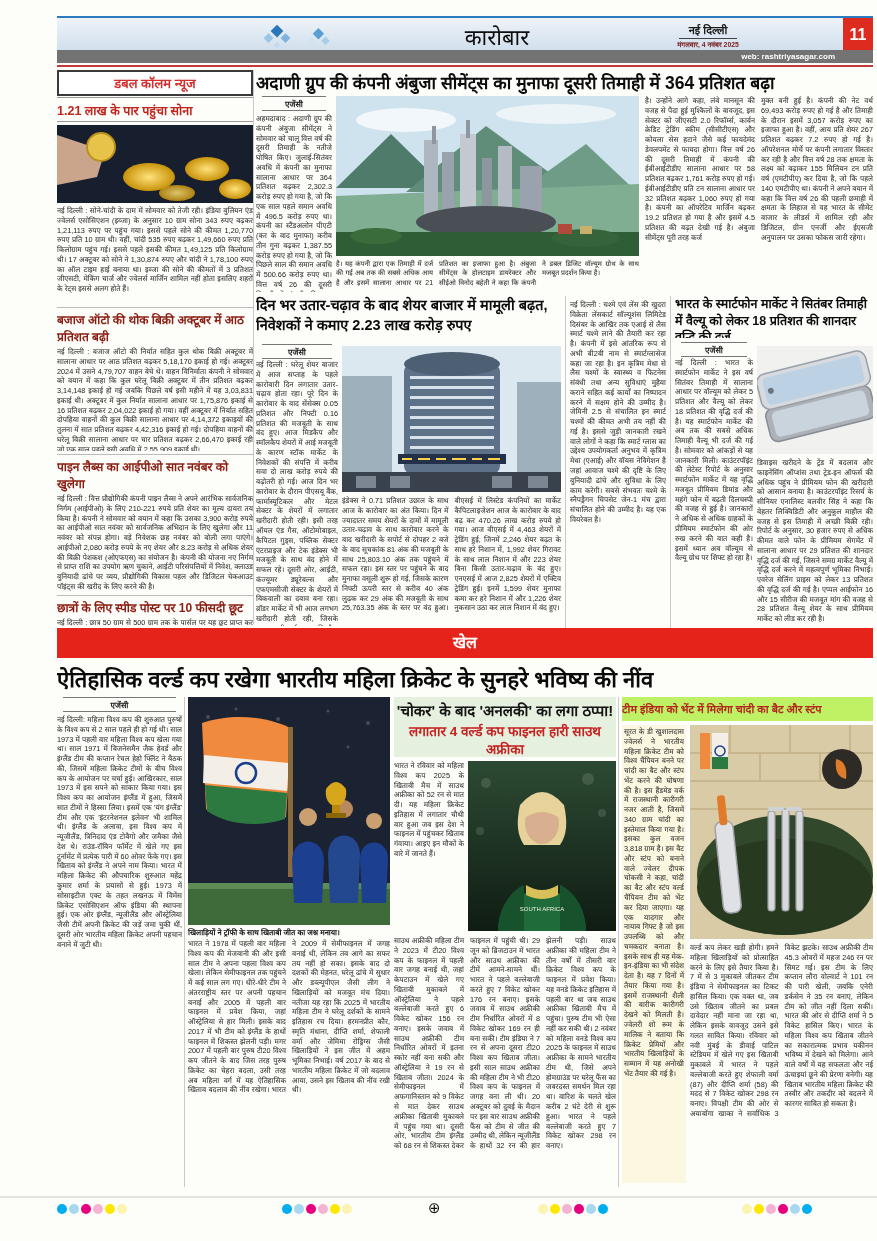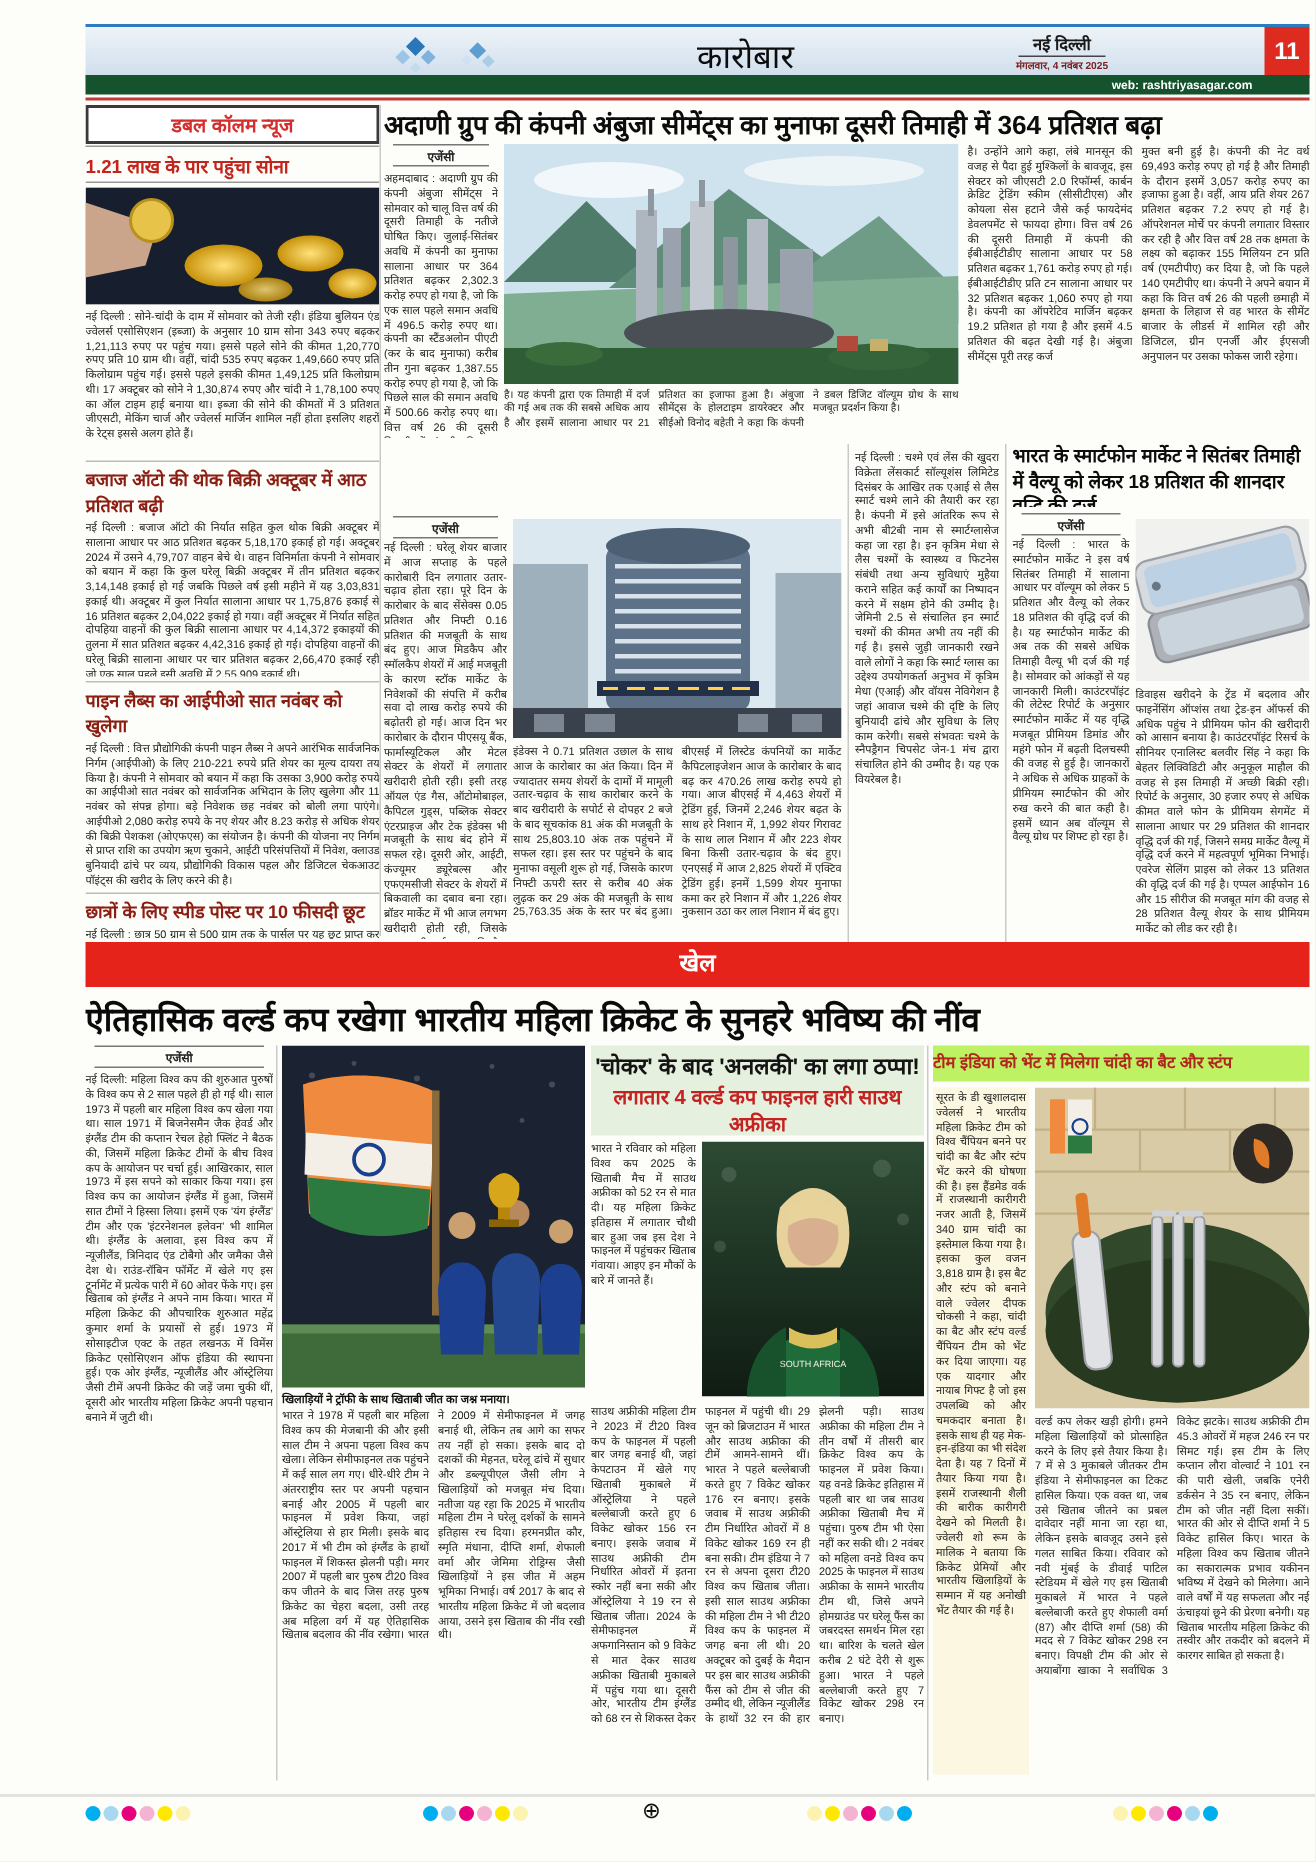--- a/index.html
+++ b/index.html
@@ -15,21 +15,21 @@
              background:linear-gradient(180deg,#eef3f8,#cfdeec);}
   .mast-logo{position:absolute;left:0;top:2px;width:198px;height:30px;
              background:linear-gradient(180deg,#2f82c8,#124e90);clip-path:polygon(0 0,100% 0,88% 100%,0 100%);
              color:#fff;font-weight:bold;font-size:17px;text-align:center;line-height:30px;}
   .mast-section{position:absolute;left:300px;top:3px;width:280px;text-align:center;font-size:22px;font-weight:normal;color:#0d0d0d;}
   .mast-city{position:absolute;right:100px;top:2px;width:130px;text-align:center;}
   .mast-city .c1{font-size:11px;font-weight:bold;border-bottom:1px solid #444;display:inline-block;padding:0 10px 1px;}
   .mast-city .c2{font-size:6.8px;font-weight:bold;color:#7a2020;margin-top:1px;}
   .mast-page{position:absolute;right:0;top:0;width:30px;height:34px;background:#de2b20;color:#fff;
              font-size:16px;font-weight:bold;text-align:center;line-height:34px;}
-  .mast-web{position:absolute;left:0;top:34px;width:816px;height:13px;background:#14532d;color:#fff;
+  .mast-web{position:absolute;left:0;top:34px;width:816px;height:13px;background:#737373;color:#fff;
             font-size:8px;font-weight:bold;text-align:right;line-height:13px;padding-right:38px;box-sizing:border-box;}
   .mast-red{position:absolute;left:0;top:49px;width:816px;height:2px;background:#c03a3a;}
   
   .leftcol{left:57px;top:70px;width:196px;height:556px;overflow:hidden;}
   .dcn{border:2px solid #3a3a3a;outline:1px solid #999;outline-offset:1px;text-align:center;
        font-size:13px;font-weight:bold;color:#d32f2f;padding:2px 0;margin-bottom:5px;background:#fff;}
   .lc-head1{font-size:12.5px;font-weight:bold;color:#c2251c;border-bottom:1px solid #999;padding:1px 0 2px;margin:2px 0 3px;}
   .lc-head{font-size:12px;font-weight:bold;color:#8c1d12;border-top:1px solid #bbb;padding:3px 0 2px;margin-top:3px;}
   
   .biz{left:256px;top:70px;width:617px;height:556px;}
@@ -165,20 +165,21 @@
           <rect x="244" y="130" width="12" height="8" fill="#c8b06a"></rect>
       </svg>
       <div class="abs body-text cols3" style="left:80px;top:163px;width:303px;height:32px;font-size:6.9px;">है। यह कंपनी द्वारा एक तिमाही में दर्ज की गई अब तक की सबसे अधिक आय है और इसमें सालाना आधार पर 21 प्रतिशत का इजाफा हुआ है। अंबुजा सीमेंट्स के होलटाइम डायरेक्टर और सीईओ विनोद बहेती ने कहा कि कंपनी ने डबल डिजिट वॉल्यूम ग्रोथ के साथ मजबूत प्रदर्शन किया है।</div>
       <div class="abs body-text" style="left:389px;top:0;width:110px;height:196px;">है। उन्होंने आगे कहा, लंबे मानसून की वजह से पैदा हुई मुश्किलों के बावजूद, इस सेक्टर को जीएसटी 2.0 रिफॉर्म्स, कार्बन क्रेडिट ट्रेडिंग स्कीम (सीसीटीएस) और कोयला सेस हटाने जैसे कई फायदेमंद डेवलपमेंट से फायदा होगा। वित्त वर्ष 26 की दूसरी तिमाही में कंपनी की ईबीआईटीडीए सालाना आधार पर 58 प्रतिशत बढ़कर 1,761 करोड़ रुपए हो गई। ईबीआईटीडीए प्रति टन सालाना आधार पर 32 प्रतिशत बढ़कर 1,060 रुपए हो गया है। कंपनी का ऑपरेटिव मार्जिन बढ़कर 19.2 प्रतिशत हो गया है और इसमें 4.5 प्रतिशत की बढ़त देखी गई है। अंबुजा सीमेंट्स पूरी तरह कर्ज</div>
       <div class="abs body-text" style="left:505px;top:0;width:112px;height:196px;">मुक्त बनी हुई है। कंपनी की नेट वर्थ 69,493 करोड़ रुपए हो गई है और तिमाही के दौरान इसमें 3,057 करोड़ रुपए का इजाफा हुआ है। वहीं, आय प्रति शेयर 267 प्रतिशत बढ़कर 7.2 रुपए हो गई है। ऑपरेशनल मोर्चे पर कंपनी लगातार विस्तार कर रही है और वित्त वर्ष 28 तक क्षमता के लक्ष्य को बढ़ाकर 155 मिलियन टन प्रति वर्ष (एमटीपीए) कर दिया है, जो कि पहले 140 एमटीपीए था। कंपनी ने अपने बयान में कहा कि वित्त वर्ष 26 की पहली छमाही में क्षमता के लिहाज से वह भारत के सीमेंट बाजार के लीडर्स में शामिल रही और डिजिटल, ग्रीन एनर्जी और ईएसजी अनुपालन पर उसका फोकस जारी रहेगा।</div>
     </div>
 
     <div class="band2">
 
       <div class="abs" style="left:0;top:0;width:305px;height:332px;">
+        <div class="mkt-head">दिन भर उतार-चढ़ाव के बाद शेयर बाजार में मामूली बढ़त, निवेशकों ने कमाए 2.23 लाख करोड़ रुपए</div>
         <div class="abs" style="left:0;top:48px;width:82px;">
           <div class="byline">एजेंसी</div>
         </div>
         <div class="abs body-text" style="left:0;top:64px;width:82px;height:266px;">नई दिल्ली : घरेलू शेयर बाजार में आज सप्ताह के पहले कारोबारी दिन लगातार उतार-चढ़ाव होता रहा। पूरे दिन के कारोबार के बाद सेंसेक्स 0.05 प्रतिशत और निफ्टी 0.16 प्रतिशत की मजबूती के साथ बंद हुए। आज मिडकैप और स्मॉलकैप शेयरों में आई मजबूती के कारण स्टॉक मार्केट के निवेशकों की संपत्ति में करीब सवा दो लाख करोड़ रुपये की बढ़ोतरी हो गई। आज दिन भर कारोबार के दौरान पीएसयू बैंक, फार्मास्यूटिकल और मेटल सेक्टर के शेयरों में लगातार खरीदारी होती रही। इसी तरह ऑयल एंड गैस, ऑटोमोबाइल, कैपिटल गुड्स, पब्लिक सेक्टर एंटरप्राइज और टेक इंडेक्स भी मजबूती के साथ बंद होने में सफल रहे। दूसरी ओर, आईटी, कंज्यूमर ड्यूरेबल्स और एफएमसीजी सेक्टर के शेयरों में बिकवाली का दबाव बना रहा। ब्रॉडर मार्केट में भी आज लगभग खरीदारी होती रही, जिसके कारण बीएसई का मिडकैप इंडेक्स 0.62 प्रतिशत की तेजी के साथ बंद हुआ। इसी तरह स्मॉलकैप</div>
         <svg class="abs" style="left:86px;top:50px;" width="219" height="146">
           <rect width="219" height="146" fill="#dce8f0"></rect>
           <rect x="0" y="30" width="50" height="96" fill="#9fb0bd"></rect>
             <rect x="175" y="36" width="44" height="90" fill="#9fb0bd"></rect>
           <rect x="62" y="18" width="96" height="110" rx="8" fill="#5d7289"></rect>
           <ellipse cx="110" cy="18" rx="48" ry="12" fill="#4c5f73"></ellipse>

